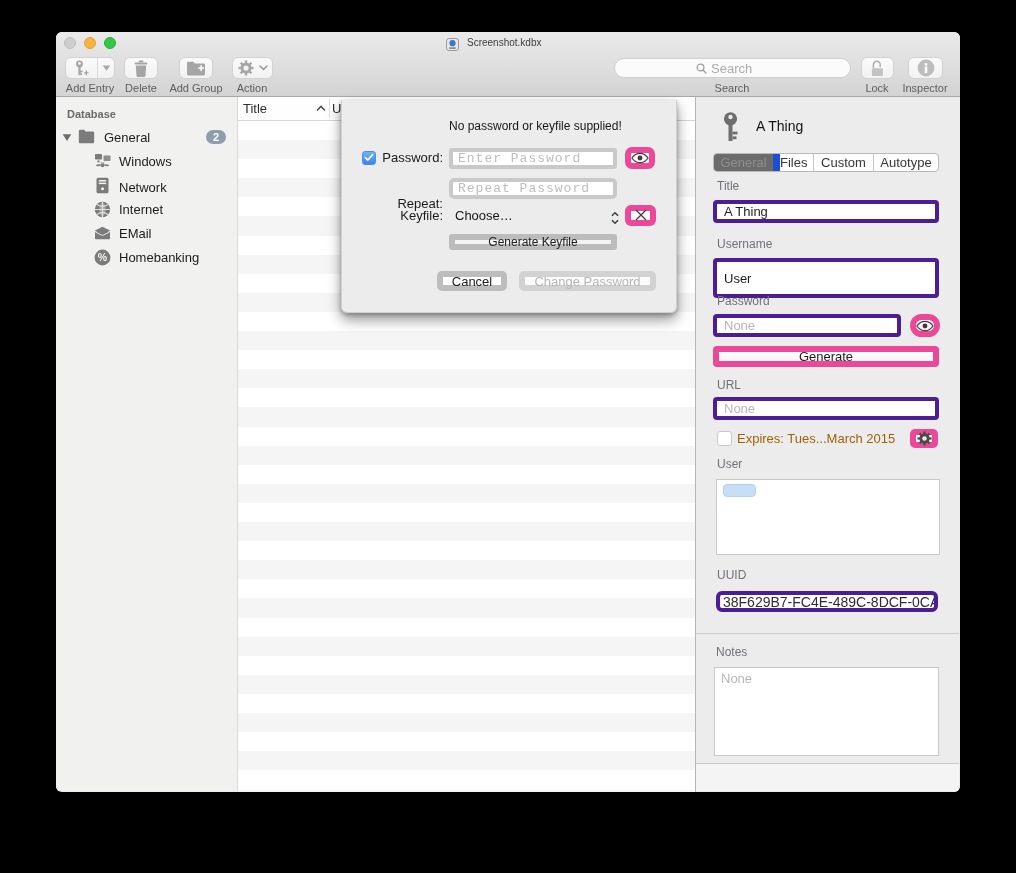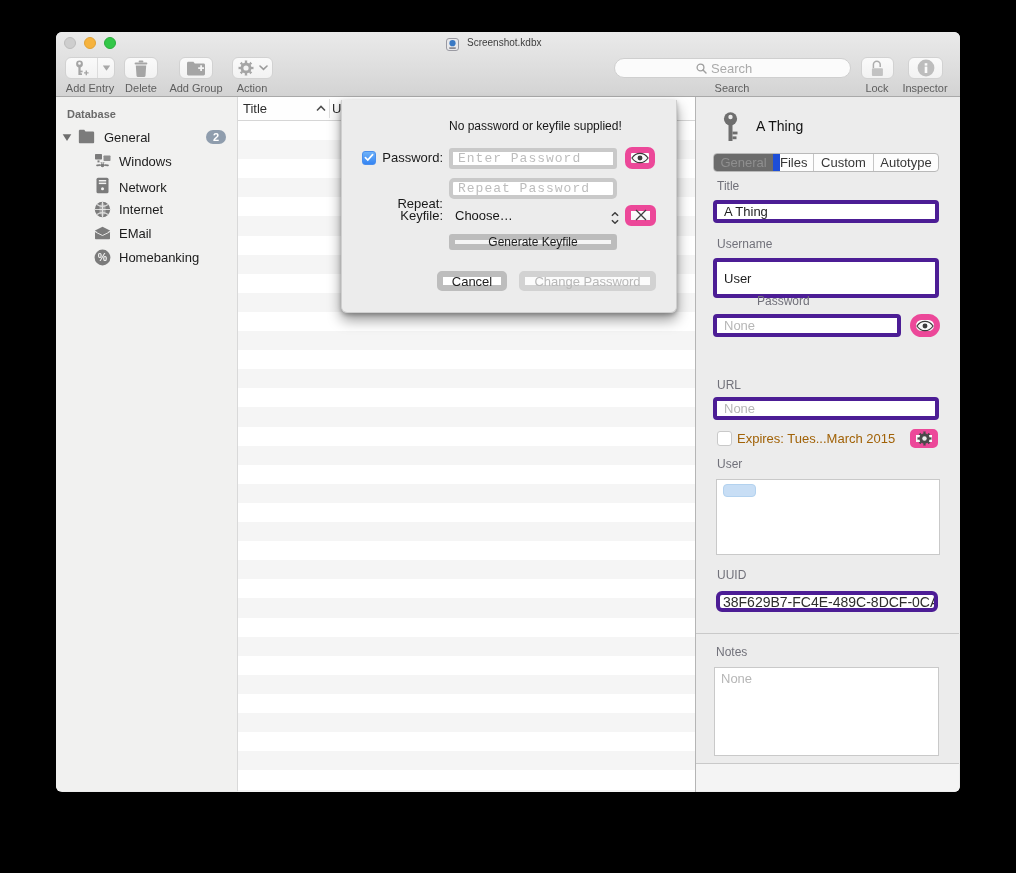--- a/index.html
+++ b/index.html
@@ -194,30 +194,31 @@
     <div class="a" style="left:657px;top:121px;width:226px;height:19px;background:#fdfdfd;border:1px solid #b9b9b9;border-radius:4px;box-sizing:border-box;overflow:hidden;display:flex;">
       <div style="width:59px;background:#6b6b6b;color:#8f8f8f;font-size:13px;text-align:center;line-height:17px;">General</div>
       <div style="width:40px;border-left:7px solid #1d4ed8;color:#373737;font-size:13px;text-align:left;line-height:17px;box-sizing:border-box;">Files</div>
       <div style="width:60px;border-left:1px solid #c6c6c6;color:#373737;font-size:13px;text-align:center;line-height:17px;box-sizing:border-box;">Custom</div>
       <div style="width:65px;border-left:1px solid #c6c6c6;color:#373737;font-size:13px;text-align:center;line-height:17px;box-sizing:border-box;">Autotype</div>
     </div>
     <div class="a lbl" style="left:661px;top:147px;">Title</div>
     <div class="a inp" style="left:657px;top:168px;width:226px;height:23px;">A Thing</div>
     <div class="a lbl" style="left:661px;top:205px;">Username</div>
     <div class="a inp" style="left:657px;top:226px;width:226px;height:40px;">User</div>
-    <div class="a lbl" style="left:661px;top:262px;margin-left:40px;">Password</div>
+    <div class="a lbl" style="left:661px;top:262px;">Password</div>
     <div class="a inp" style="left:657px;top:282px;width:188px;height:23px;">
         <span class="ph">None</span>
       </div>
     <div class="a wbtn" style="left:854px;top:282px;width:30px;height:23px;border-radius:11.5px;">
       <svg width="19" height="12" viewBox="0 0 19 12">
         <path d="M1 6C3.2 2.7 6.1 1 9.5 1s6.3 1.7 8.5 5c-2.2 3.3-5.1 5-8.5 5S3.2 9.3 1 6z" fill="none" stroke="#3c3c3c" stroke-width="1.3"></path>
         <circle cx="9.5" cy="6" r="2.6" fill="#3c3c3c"></circle>
       </svg>
     </div>
+    <div class="a wbtn" style="left:657px;top:314px;width:226px;height:21px;">Generate</div>
     <div class="a lbl" style="left:661px;top:346px;">URL</div>
     <div class="a inp" style="left:657px;top:365px;width:226px;height:23px;">
         <span class="ph">None</span>
       </div>
     <div class="a" style="left:661px;top:399px;width:15px;height:15px;background:#fff;border:1px solid #c9c9c9;border-radius:3px;box-sizing:border-box;"></div>
     <div class="a" style="left:681px;top:399px;font-size:13px;color:#a16207;">Expires: Tues...March 2015</div>
     <div class="a wbtn" style="left:854px;top:397px;width:28px;height:19px;border-radius:5px;">
       <svg width="15" height="15" viewBox="0 0 16 16">
         <path d="M15.48 6.66 L15.48 9.34 L13.51 8.99 L12.59 11.20 L14.24 12.35 L12.35 14.24 L11.20 12.60 L8.98 13.51 L9.34 15.48 L6.66 15.48 L7.01 13.51 L4.80 12.59 L3.65 14.24 L1.76 12.35 L3.40 11.20 L2.49 8.98 L0.52 9.34 L0.52 6.66 L2.49 7.01 L3.41 4.80 L1.76 3.65 L3.65 1.76 L4.80 3.40 L7.02 2.49 L6.66 0.52 L9.34 0.52 L8.99 2.49 L11.20 3.41 L12.35 1.76 L14.24 3.65 L12.60 4.80 L13.51 7.02 Z" fill="#4a4a4a"></path>
         <circle cx="8" cy="8" r="2.4" fill="#ececec"></circle>

